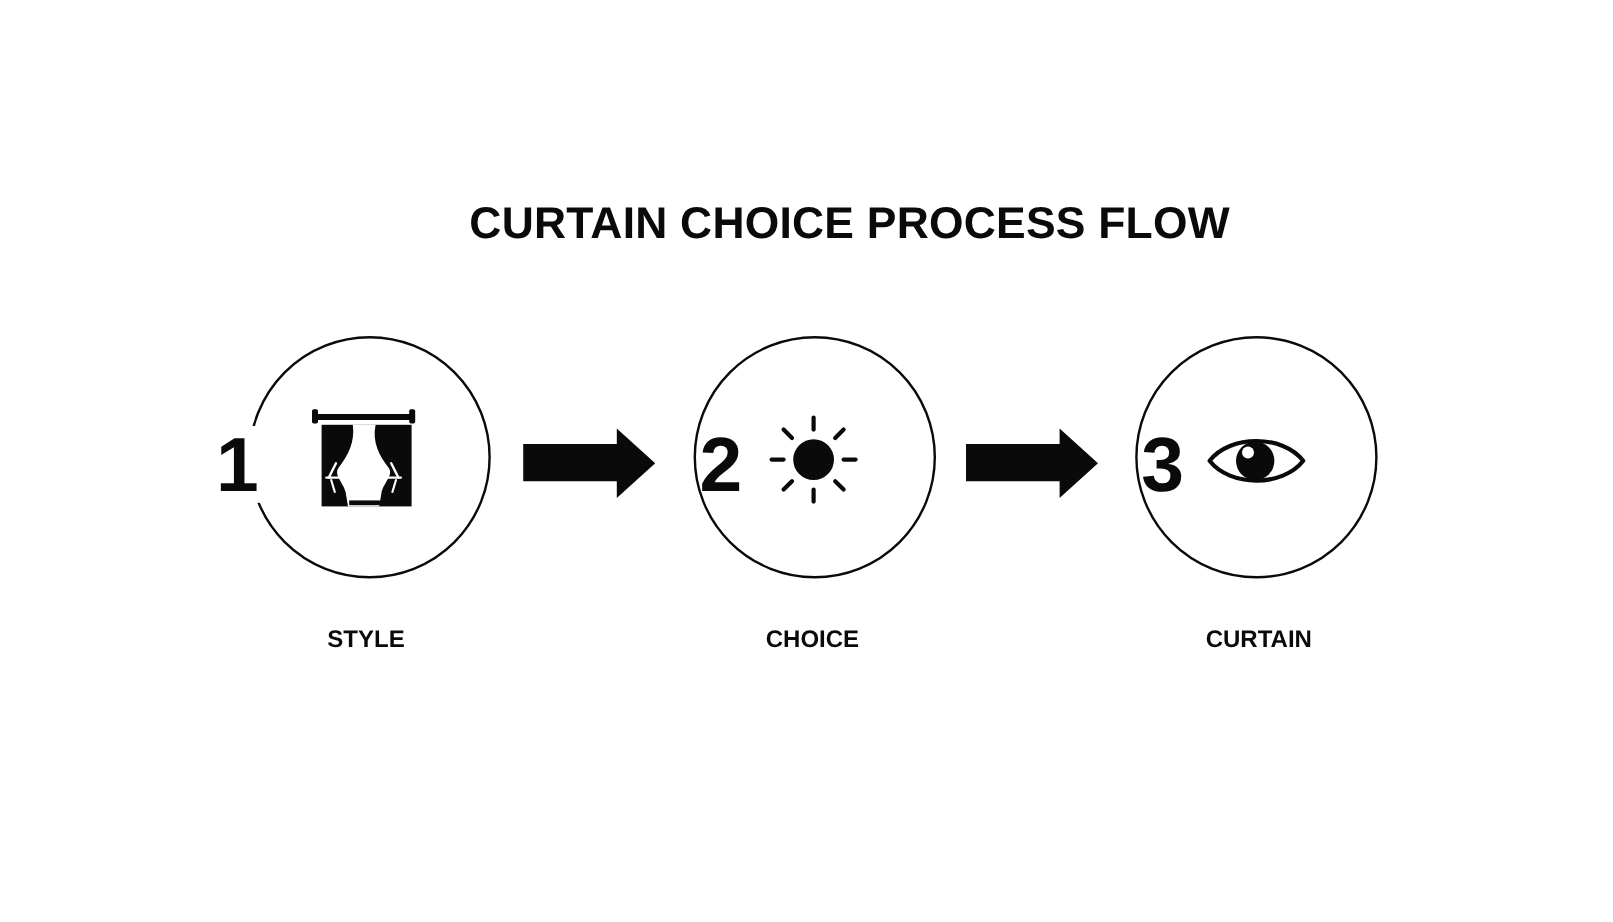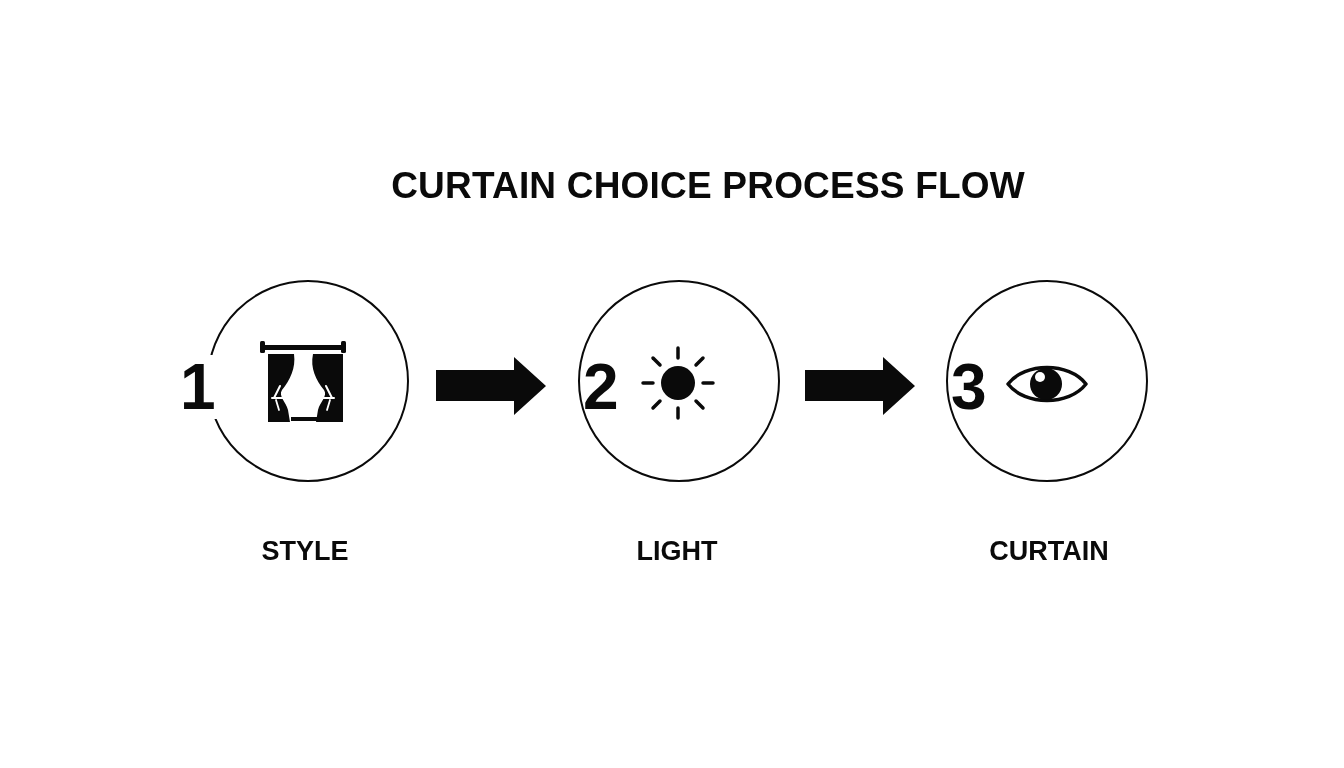--- a/index.html
+++ b/index.html
@@ -48,24 +48,23 @@
     position: absolute;
   }
   .arrow {
     position: absolute;
   }
   .step-label {
     position: absolute;
     width: 200px;
     text-align: center;
     font-weight: bold;
-    font-size: 27px;
+    font-size: 20px;
     line-height: 32px;
     top: 517px;
-    margin-top: 18px;
   }
 </style>
 </head>
 <body>
 
 <div>
 
   <div class="title">CURTAIN CHOICE PROCESS FLOW</div>
 
   <div>
@@ -106,21 +105,21 @@
         <line x1="38" y1="3" x2="38" y2="13"></line>
         <line x1="38" y1="63" x2="38" y2="73"></line>
         <line x1="3" y1="38" x2="13" y2="38"></line>
         <line x1="63" y1="38" x2="73" y2="38"></line>
         <line x1="13" y1="13" x2="20" y2="20"></line>
         <line x1="56" y1="56" x2="63" y2="63"></line>
         <line x1="63" y1="13" x2="56" y2="20"></line>
         <line x1="13" y1="63" x2="20" y2="56"></line>
       </g>
     </svg>
-    <div class="step-label" style="left:577px;">LIGHT</div>
+    <div class="step-label" style="left:577px;">CHOICE</div>
   </div>
 
   <svg class="arrow" style="left:803px; top:355px;" width="114" height="62" viewBox="0 0 114 62">
     <polygon points="2,15 80,15 80,2 112,31 80,60 80,46 2,46" fill="#0a0a0a"></polygon>
   </svg>
 
   <div>
     <div class="step-circle" style="left:946px; top:280px;"></div>
     <div class="step-number" style="left:949px; top:355px; background:transparent;">3</div>
     <svg class="step-icon" style="left:1005px; top:358px;" width="84" height="52" viewBox="0 0 84 52">

